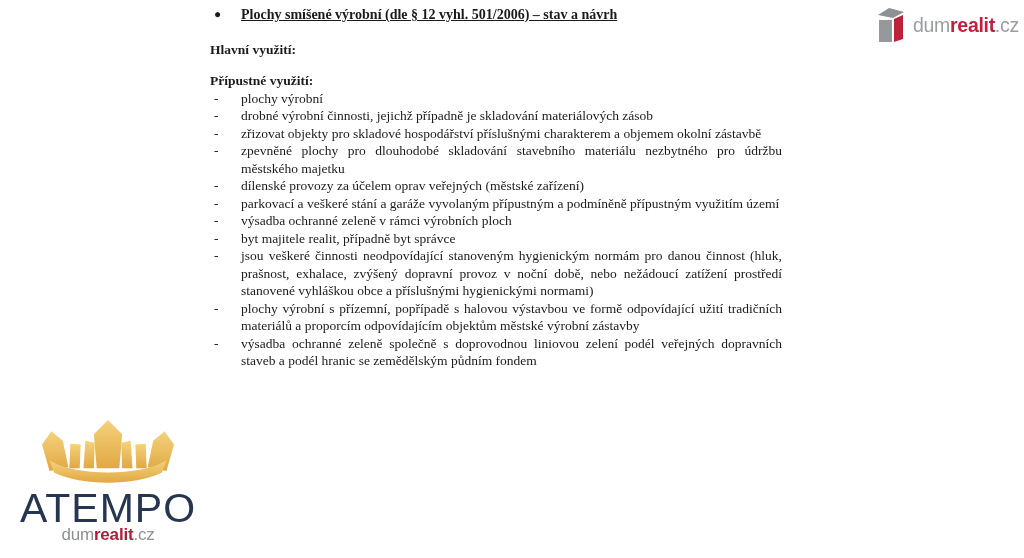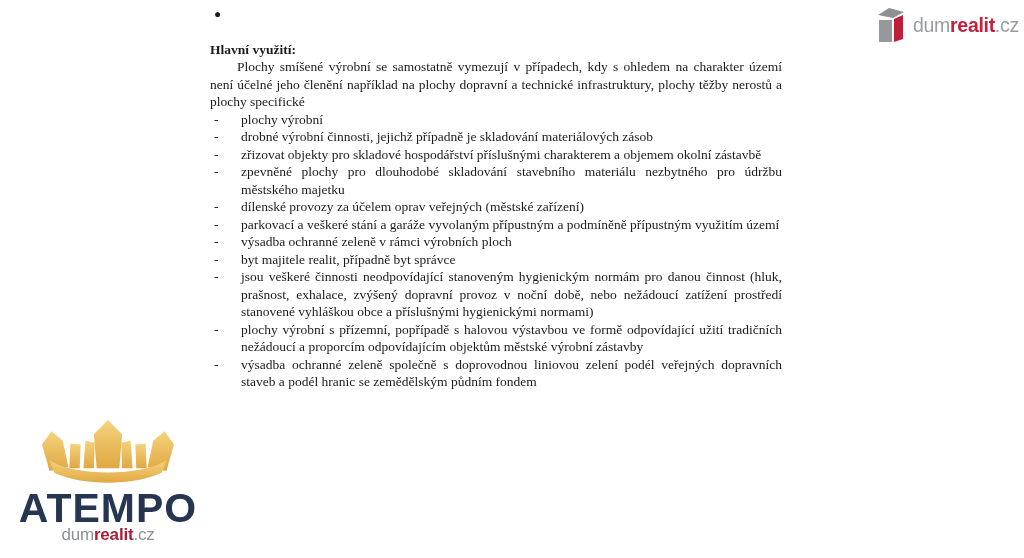--- a/index.html
+++ b/index.html
@@ -23,21 +23,21 @@
                font-family:"Liberation Sans",sans-serif;}
   .header-logo svg{display:block;margin-right:7px;}
   .brand-text{font-size:19.5px;letter-spacing:-0.3px;}
   .brand-gray{color:#9a9da1;}
   .brand-red{color:#c2203c;font-weight:bold;}
 
   
   .footer-logo{position:absolute;left:0px;top:418px;width:216px;text-align:center;
                font-family:"Liberation Sans",sans-serif;}
   .crown-wrap svg{display:block;margin:0 auto;}
-  .atempo{font-size:41px;font-weight:bold;color:#263550;letter-spacing:1px;
+  .atempo{font-size:41px;font-weight:normal;color:#263550;letter-spacing:1px;
           line-height:40px;margin-top:-2px;}
   .atempo-sub{font-size:17px;letter-spacing:-0.2px;margin-top:-3px;}
   .sub-gray{color:#8d9094;}
   .sub-red{color:#aa2038;font-weight:bold;}
 </style>
 </head>
 <body>
 
 <div class="page">
 
@@ -49,28 +49,29 @@
     </svg>
     <div class="brand-text">
       <span class="brand-gray">dum</span><span class="brand-red">realit</span><span class="brand-gray">.cz</span>
     </div>
   </div>
 
   <div class="content">
 
     <div class="doc-title-row">
       <span class="bullet">●</span>
+      <span class="doc-title">Plochy smíšené výrobní (dle § 12 vyhl. 501/2006) – stav a návrh</span>
     </div>
 
     <div class="section">
       <div class="sec-heading">Hlavní využití:</div>
-      <p class="para">Plochy smíšené výrobní se samostatně vymezují v případech, kdy s ohledem na charakter území není účelné jeho členění například na plochy dopravní a technické infrastruktury, plochy těžby nerostů a plochy specifické</p>
     </div>
 
     <div class="section">
+      <div class="sec-heading">Přípustné využití:</div>
       <div class="li">
           <span class="dash">-</span>
           <span class="li-text">plochy výrobní</span>
         </div>
       <div class="li">
           <span class="dash">-</span>
           <span class="li-text">drobné výrobní činnosti, jejichž případně je skladování materiálových zásob</span>
         </div>
       <div class="li">
           <span class="dash">-</span>
@@ -104,21 +105,21 @@
     <div class="section">
       <div class="li">
           <span class="dash">-</span>
           <span class="li-text">jsou veškeré činnosti neodpovídající stanoveným hygienickým normám pro danou činnost (hluk, prašnost, exhalace, zvýšený dopravní provoz v noční době, nebo nežádoucí zatížení prostředí stanovené vyhláškou obce a příslušnými hygienickými normami)</span>
         </div>
     </div>
 
     <div class="section">
       <div class="li">
           <span class="dash">-</span>
-          <span class="li-text">plochy výrobní s přízemní, popřípadě s halovou výstavbou ve formě odpovídající užití tradičních nežádoucí a proporcím odpovídajícím objektům městské výrobní zástavby</span>
+          <span class="li-text">plochy výrobní s přízemní, popřípadě s halovou výstavbou ve formě odpovídající užití tradičních materiálů a proporcím odpovídajícím objektům městské výrobní zástavby</span>
         </div>
       <div class="li">
           <span class="dash">-</span>
           <span class="li-text">výsadba ochranné zeleně společně s doprovodnou liniovou zelení podél veřejných dopravních staveb a podél hranic se zemědělským půdním fondem</span>
         </div>
     </div>
 
   </div>
 
   <div class="footer-logo">

